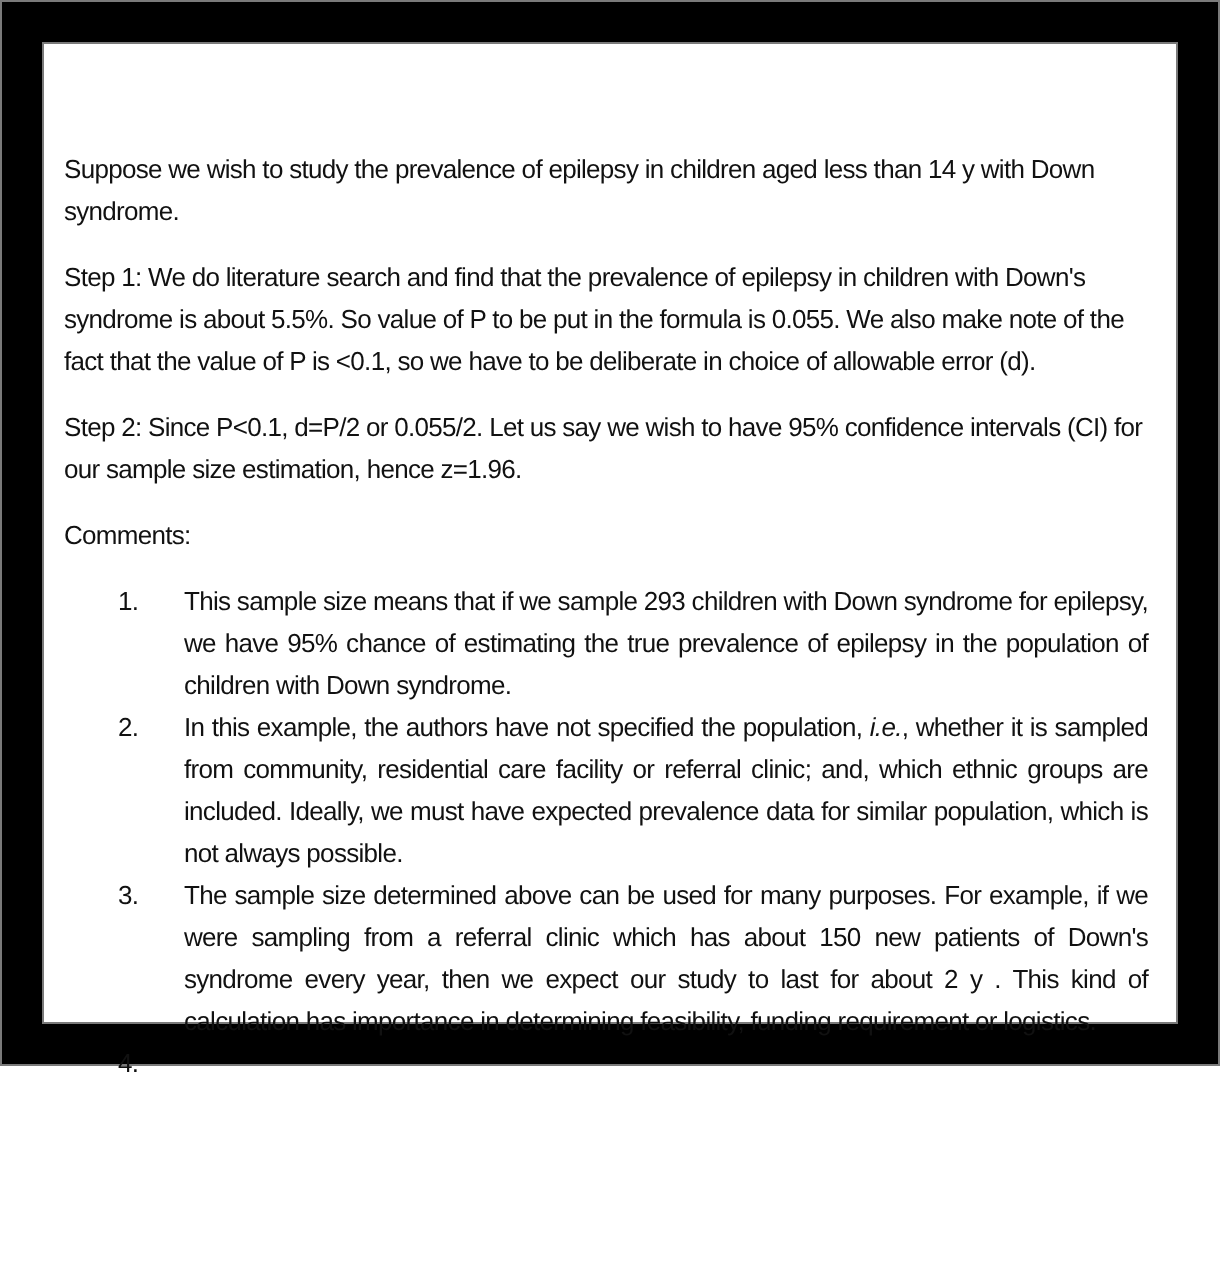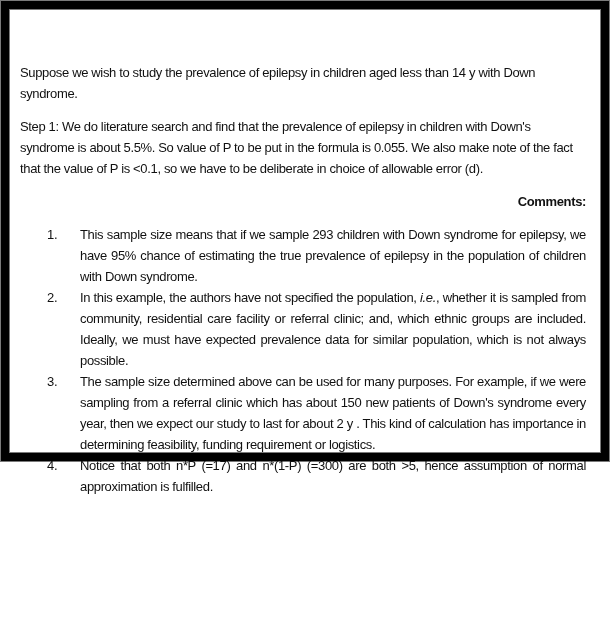--- a/index.html
+++ b/index.html
@@ -1,40 +1,40 @@
 <!DOCTYPE html>
 <html><head>
   <meta charset="utf-8">
   <style>
     html, body { margin: 0; padding: 0; background: #ffffff; }
     body { width: 610px; height: 633px; overflow: hidden; }
     .frame {
       position: absolute; left: 0; top: 0;
-      width: 610px; height: 462px; box-sizing: border-box;
+      width: 610px; height: 533px; box-sizing: border-box;
       border: 1px solid #7a7a7a;
       background: #000;
-      padding: 8px;
+      padding: 20px;
     }
     .inner {
       width: 100%; height: 100%; box-sizing: border-box;
       background: #fff;
       border: 1px solid #7a7a7a;
       position: relative;
     }
     .content {
       position: absolute; left: 10px; right: 14px; top: 52px;
       font-family: "Liberation Sans", sans-serif;
       font-size: 13px;
       line-height: 21px;
       color: #111;
       letter-spacing: -0.35px;
     }
     p { margin: 0 0 12px 0; }
     .step-label { font-weight: normal; }
-    .comments-heading { font-weight: bold; margin-bottom: 12px; text-align: right; }
+    .comments-heading { font-weight: normal; margin-bottom: 12px; }
     ol { margin: 0; padding: 0; list-style: none; }
     ol li {
       position: relative;
       padding-left: 60px;
       text-align: justify;
       margin-bottom: 0;
     }
     ol li .num {
       position: absolute; left: 27px; top: 0;
     }
@@ -43,34 +43,35 @@
 <body>
 
 <div class="frame">
   <div class="inner">
     <div class="content">
 
       <p>Suppose we wish to study the prevalence of epilepsy in children aged less than 14 y with Down syndrome.</p>
 
       <p><span class="step-label">Step 1:</span><span> We do literature search and find that the prevalence of epilepsy in children with Down's syndrome is about 5.5%. So value of P to be put in the formula is 0.055. We also make note of the fact that the value of P is &lt;0.1, so we have to be deliberate in choice of allowable error (d).</span></p>
 
+      <p><span class="step-label">Step 2:</span><span> Since P&lt;0.1, d=P/2 or 0.055/2. Let us say we wish to have 95% confidence intervals (CI) for our sample size estimation, hence z=1.96.</span></p>
 
 
       <div class="comments-heading">Comments:</div>
 
       <ol>
         <li>
           <span class="num">1.</span><span>This sample size means that if we sample 293 children with Down syndrome for epilepsy, we have 95% chance of estimating the true prevalence of epilepsy in the population of children with Down syndrome.</span>
         </li>
         <li>
           <span class="num">2.</span><span>In this example, the authors have not specified the population, </span><i>i.e.</i><span>, whether it is sampled from community, residential care facility or referral clinic; and, which ethnic groups are included. Ideally, we must have expected prevalence data for similar population, which is not always possible.</span>
         </li>
         <li>
           <span class="num">3.</span><span>The sample size determined above can be used for many purposes. For example, if we were sampling from a referral clinic which has about 150 new patients of Down's syndrome every year, then we expect our study to last for about 2 y . This kind of calculation has importance in determining feasibility, funding requirement or logistics.</span>
         </li>
         <li>
-          <span class="num">4.</span><span>Notice that both n*P (=17) and n*(1-P) (=300) are both &gt;5, hence assumption of normal approximation is fulfilled.</span>
+          <span class="num">4.</span>
         </li>
       </ol>
 
     </div>
   </div>
 </div>
 
 </body></html>

